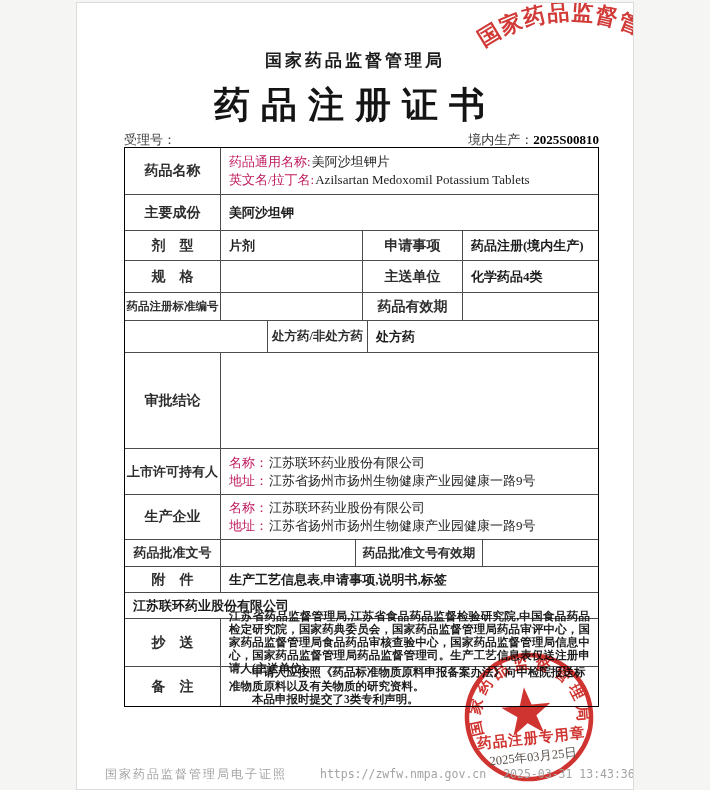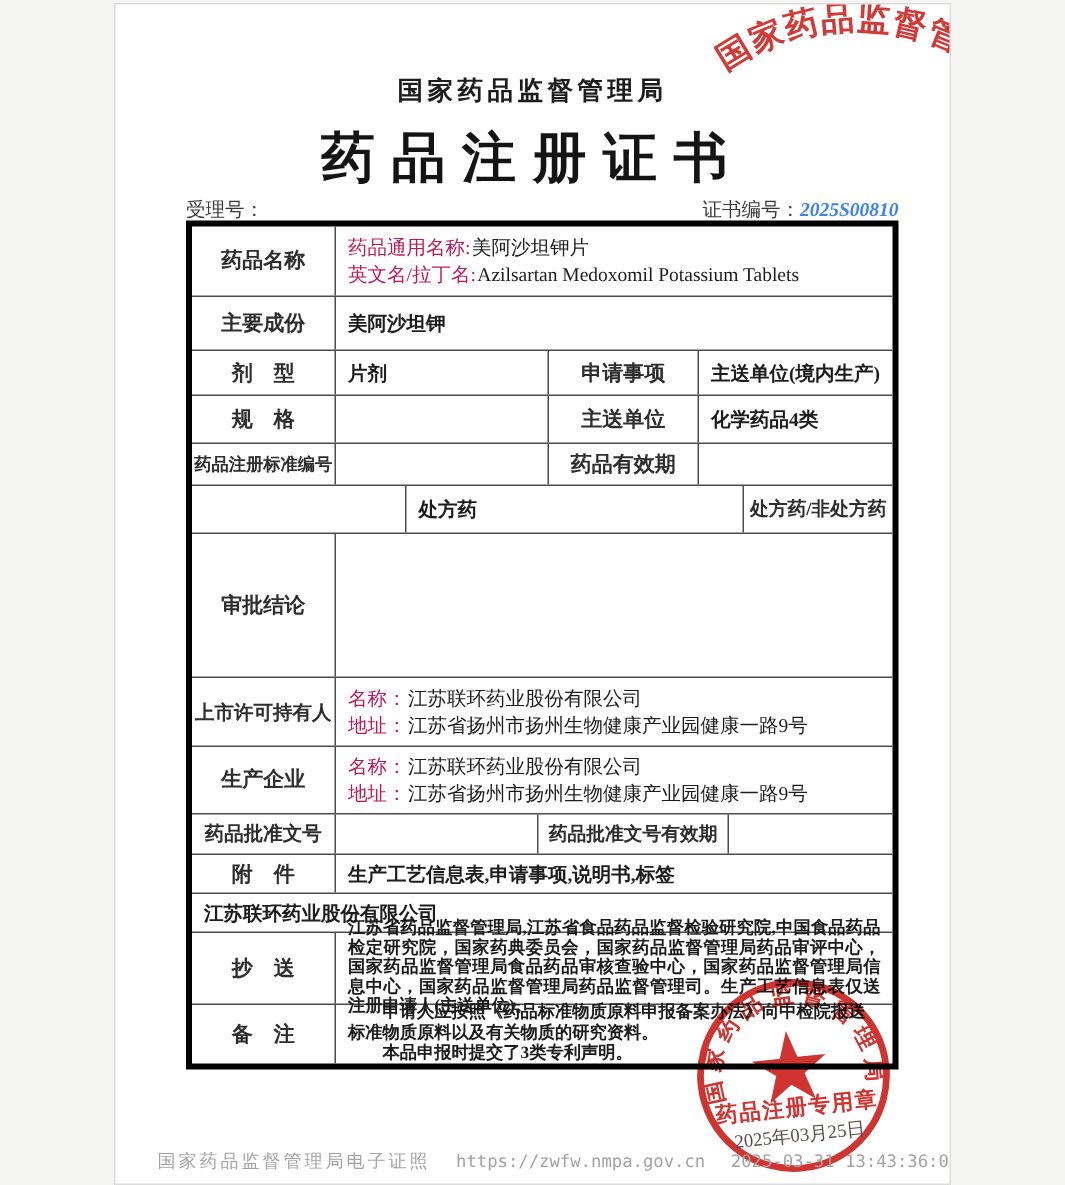--- a/index.html
+++ b/index.html
@@ -5,24 +5,24 @@
   html,body{margin:0;padding:0;width:710px;height:790px;overflow:hidden;
     background:#f5f5f4;font-family:"Liberation Serif","DejaVu Serif",serif;}
   .page{position:absolute;left:76px;top:2px;width:558px;height:788px;background:#fff;
     border:1px solid #dcdcdc;box-sizing:border-box;overflow:hidden;}
   .authority{position:absolute;top:46px;left:0;width:100%;text-align:center;
     font-size:17px;font-weight:700;letter-spacing:3px;color:#1c1c1c;}
   .cert-title{position:absolute;top:78px;left:0;width:100%;text-align:center;
     font-size:36px;font-weight:600;letter-spacing:11px;color:#141414;}
   .meta{position:absolute;top:128px;left:47px;width:475px;display:flex;
     justify-content:space-between;font-size:13px;color:#3a3a3a;}
-  .meta b{color:#3b82f6;font-style:italic;}
+  .meta b{color:#000000;}
   .meta .lbl{font-weight:400;}
   
-  .tbl{position:absolute;top:144px;left:47px;width:475px;border:4px solid #000000;box-sizing:border-box;}
+  .tbl{position:absolute;top:144px;left:47px;width:475px;border:1px solid #000000;box-sizing:border-box;}
   .row{display:flex;box-sizing:border-box;}
   .row + .row{border-top:1px solid #4c4c4c;}
   .cell{box-sizing:border-box;min-width:0;}
   .cell + .cell{border-left:1px solid #4c4c4c;}
   .lab{display:flex;align-items:center;justify-content:center;text-align:center;
     font-size:14px;font-weight:700;color:#2e2e2e;flex:none;}
   .lab.sm{font-size:11.5px;}
   .lab.md{font-size:12.5px;}
   .val{display:flex;flex-direction:column;justify-content:center;padding:2px 8px;
     font-size:13px;font-weight:700;color:#1c1c1c;line-height:1.35;}
@@ -32,34 +32,34 @@
   .small-text{font-size:11.5px;line-height:13px;text-align:justify;}
   .para{font-size:11.5px;line-height:13.5px;text-indent:2em;margin:0;}
   
   .seal{position:absolute;left:376px;top:638px;width:152px;height:152px;
     mix-blend-mode:multiply;opacity:.93;transform:rotate(-6deg);}
   .topseal{position:absolute;left:399px;top:-6px;width:190px;height:56px;
     mix-blend-mode:multiply;opacity:.9;}
   
   .footer{position:absolute;top:763px;left:28px;width:520px;font-size:12px;color:#a3a3a3;
     white-space:nowrap;}
-  .footer .cjk{letter-spacing:2px;margin-right:14px;}
+  .footer .cjk{letter-spacing:2px;margin-right:30px;}
   .footer .mono{font-family:"DejaVu Sans Mono","Liberation Mono",monospace;font-size:11.5px;margin-right:14px;}
 </style>
 </head>
 <body>
 
 <div class="page">
 
   <div class="authority">国家药品监督管理局</div>
   <div class="cert-title">药品注册证书</div>
 
   <div class="meta">
     <span><span class="lbl">受理号：</span><span></span></span>
-    <span><span class="lbl">证书编号：</span><b>2025S00810</b></span>
+    <span><span class="lbl">境内生产：</span><b>2025S00810</b></span>
   </div>
 
   <div class="tbl">
 
     <div class="row" style="height:46px">
       <div class="cell lab" style="width:95px">药品名称</div>
       <div class="cell val grow">
         <div><span class="k">药品通用名称:</span><span class="v">美阿沙坦钾片</span></div>
         <div><span class="k">英文名/拉丁名:</span><span class="v">Azilsartan Medoxomil Potassium Tablets</span></div>
       </div>
@@ -67,41 +67,41 @@
 
     <div class="row" style="height:36px">
       <div class="cell lab" style="width:95px">主要成份</div>
       <div class="cell val grow">美阿沙坦钾</div>
     </div>
 
     <div class="row" style="height:30px">
       <div class="cell lab" style="width:95px">剂　型</div>
       <div class="cell val" style="width:142px">片剂</div>
       <div class="cell lab" style="width:100px">申请事项</div>
-      <div class="cell val grow">主送单位(境内生产)</div>
+      <div class="cell val grow">药品注册(境内生产)</div>
     </div>
 
     <div class="row" style="height:32px">
       <div class="cell lab" style="width:95px">规　格</div>
       <div class="cell val" style="width:142px"></div>
       <div class="cell lab" style="width:100px">主送单位</div>
       <div class="cell val grow">化学药品4类</div>
     </div>
 
     <div class="row" style="height:28px">
       <div class="cell lab sm" style="width:95px">药品注册标准编号</div>
       <div class="cell val" style="width:142px"></div>
       <div class="cell lab" style="width:100px">药品有效期</div>
       <div class="cell val grow"></div>
     </div>
 
     <div class="row" style="height:32px">
       <div class="cell val" style="width:142px"></div>
+      <div class="cell lab md" style="width:100px">处方药/非处方药</div>
       <div class="cell val grow">处方药</div>
-      <div class="cell lab md" style="width:100px">处方药/非处方药</div>
     </div>
 
     <div class="row" style="height:96px">
       <div class="cell lab" style="width:95px">审批结论</div>
       <div class="cell val grow"></div>
     </div>
 
     <div class="row" style="height:46px">
       <div class="cell lab" style="width:95px;font-size:13px">上市许可持有人</div>
       <div class="cell val grow">

